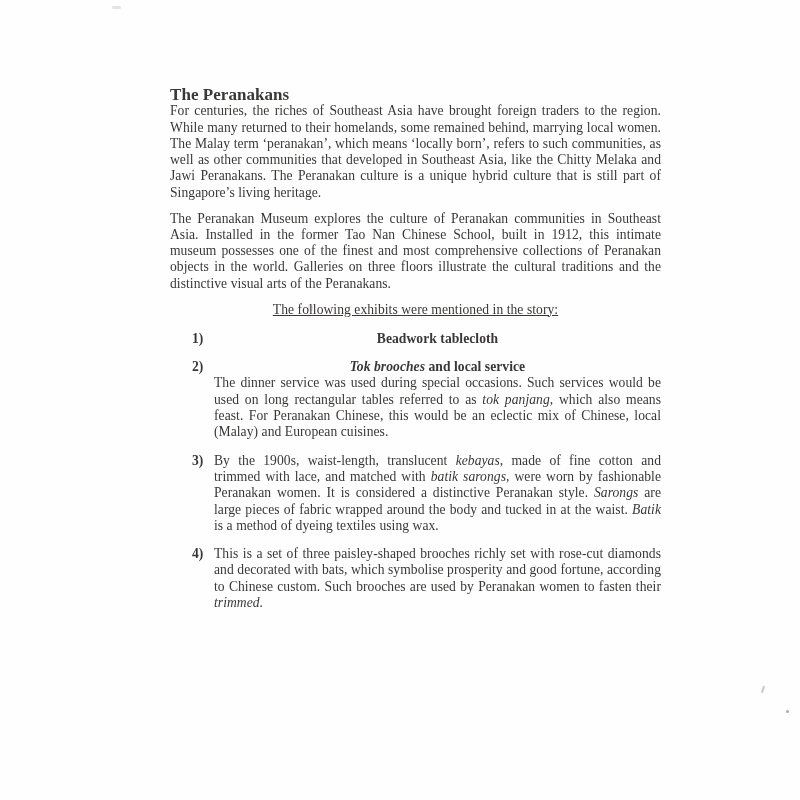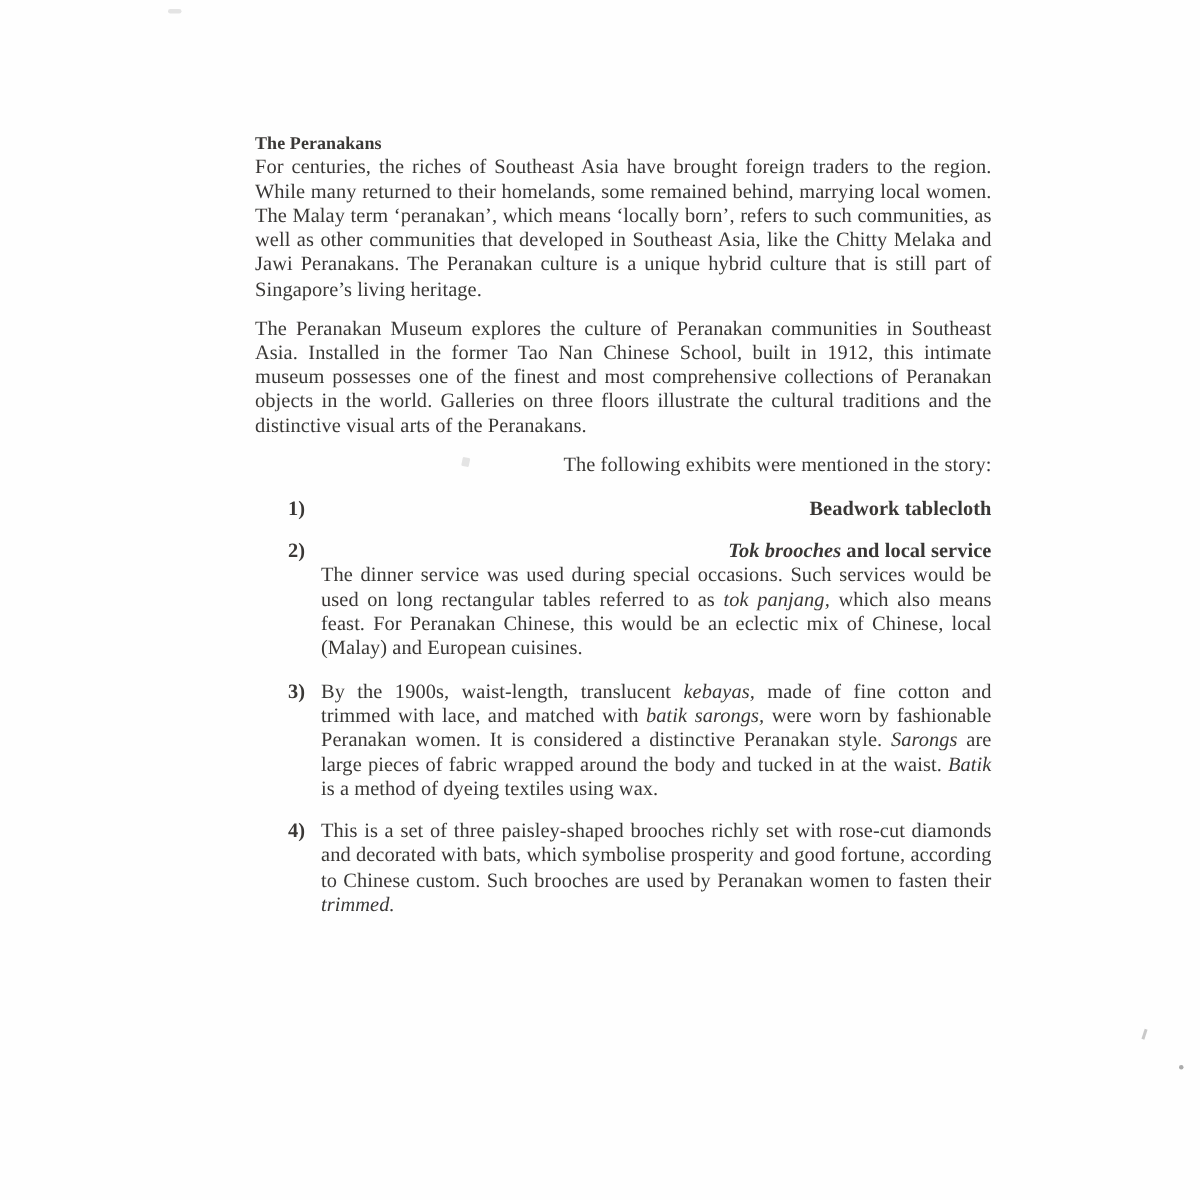--- a/index.html
+++ b/index.html
@@ -20,53 +20,54 @@
     position: absolute;
     left: 170px;
     top: 87px;
     width: 491px;
     font-size: 13.6px;
     line-height: 16.3px;
     letter-spacing: 0.05px;
   }
   h3.sec-heading {
     margin: 0;
-    font-size: 12px;
+    font-size: 17px;
     line-height: 16.3px;
     font-weight: 700;
     text-align: left;
   }
   p.sec-body {
     margin: 0 0 9.5px 0;
     text-align: justify;
   }
   p.intro {
     margin: 0 0 13px 0;
-    text-align: right;
+    text-align: center;
+    text-decoration: underline;
   }
   ol.exhibits {
     list-style: none;
     margin: 0;
     padding: 0;
   }
   ol.exhibits li {
     display: flex;
     margin: 0 0 12px 0;
     padding-left: 22px;
   }
   .num {
     flex: 0 0 22px;
     font-weight: 700;
   }
   .item-content {
     flex: 1 1 auto;
   }
   .item-title {
     font-weight: 700;
-    text-align: right;
+    text-align: center;
   }
   .item-body {
     text-align: justify;
   }
   .it {
     font-style: italic;
   }
   
   .speck {
     position: absolute;

